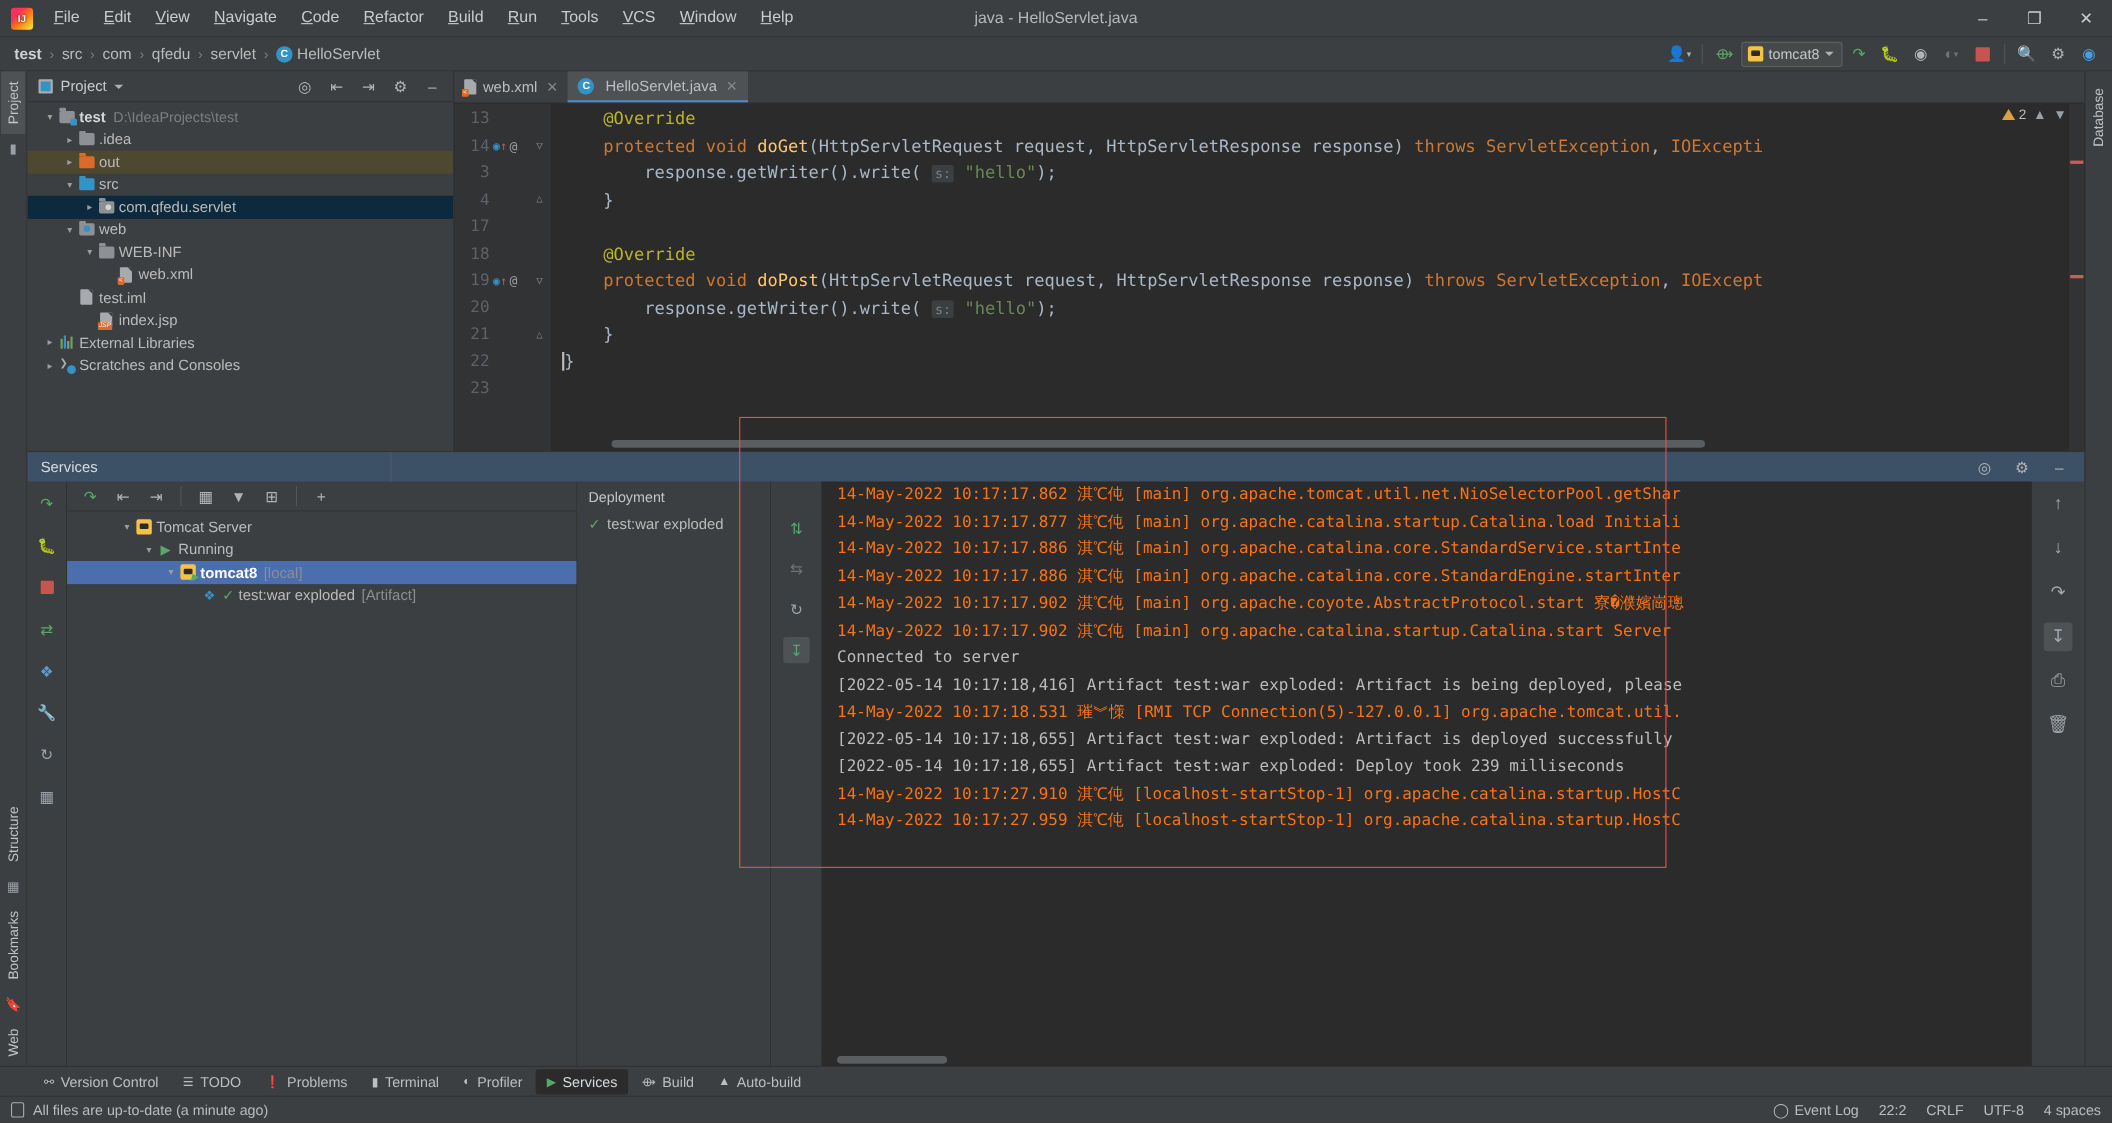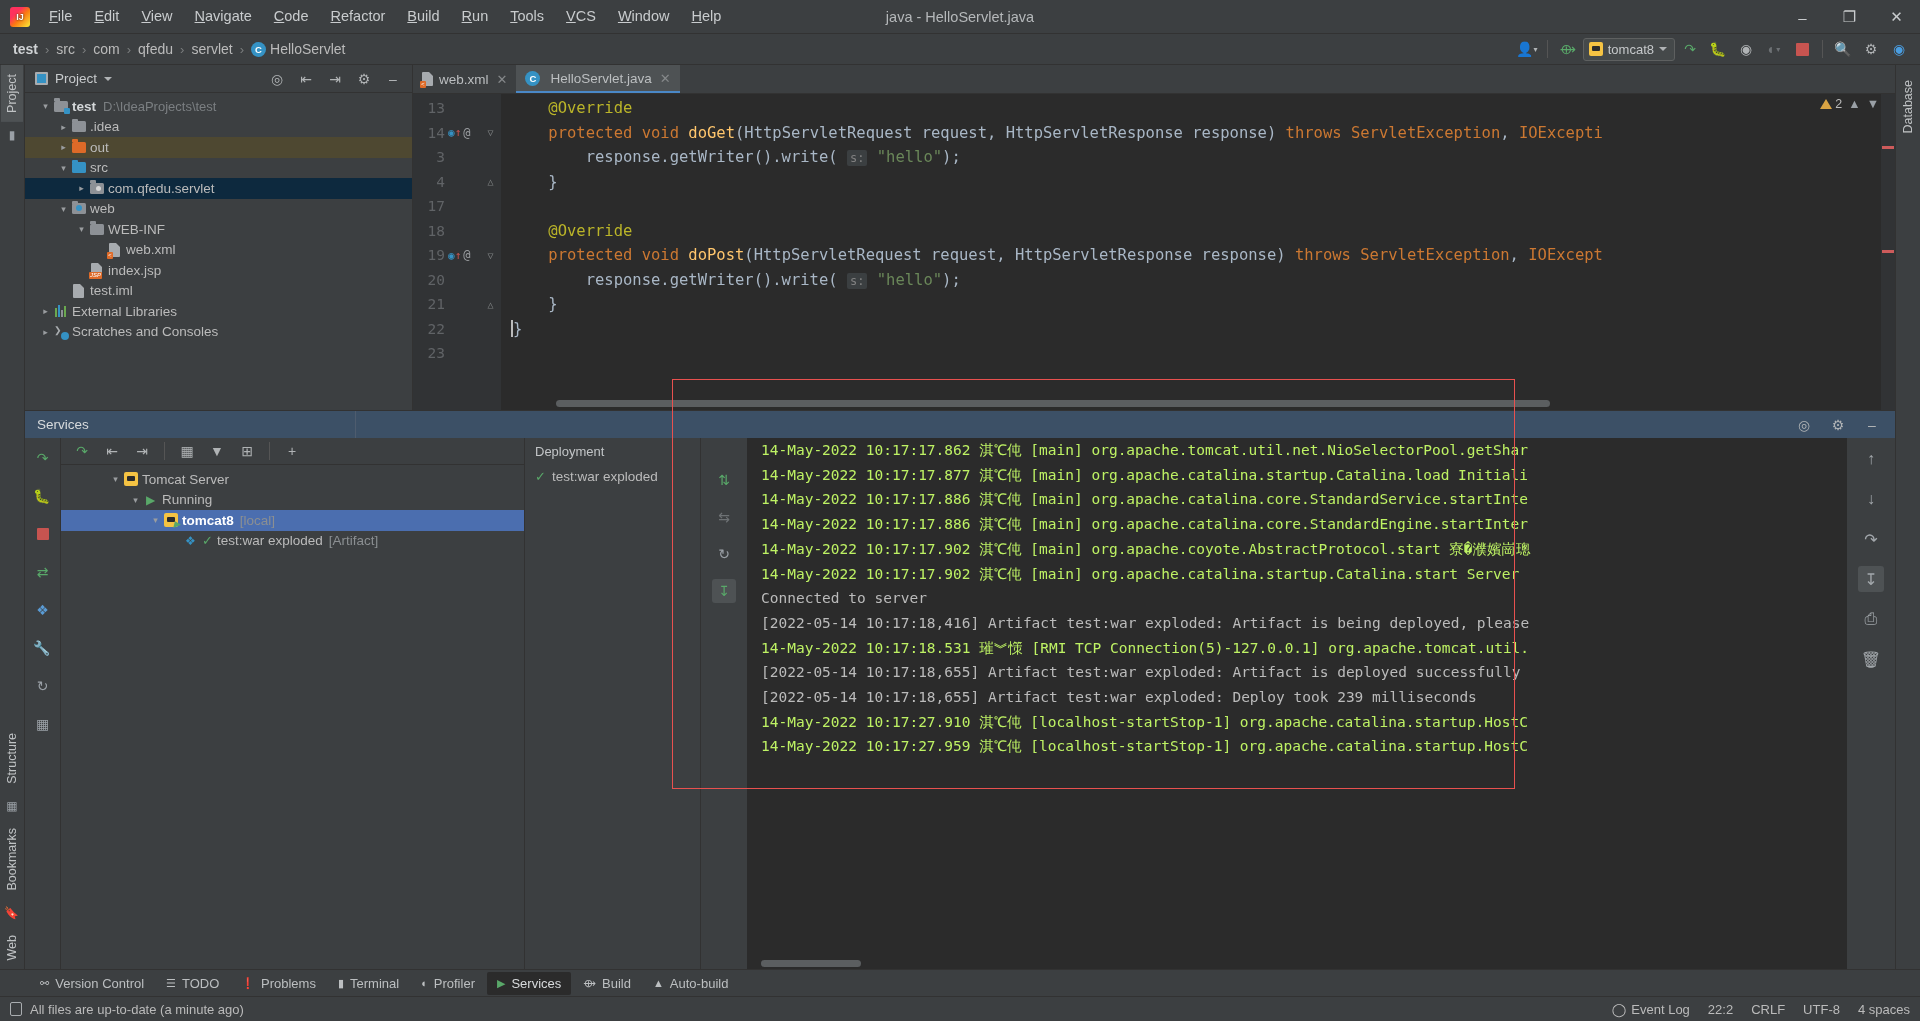--- a/index.html
+++ b/index.html
@@ -201,21 +201,21 @@
 
   .out-tools { width:46px; flex:0 0 46px; background:#3c3f41; display:flex; flex-direction:column; align-items:center; padding-top:30px; gap:13px; }
   .out-tool { width:24px;height:24px; display:flex;align-items:center;justify-content:center; color:#9aa0a6; font-size:14px; border-radius:3px;}
   .out-tool.on { background:#4e5254; }
   .console-col { flex:1 1 auto; display:flex; flex-direction:column; min-width:0; background:#2b2b2b; }
   .console {
     flex:1 1 auto; font-family:"DejaVu Sans Mono", monospace; font-size:14.5px;
     line-height:24.7px; white-space:pre; overflow:hidden; padding-left:14px; color:#bbbbbb;
     background:#2b2b2b; position:relative;
   }
-  .err { color:#bef264; }
+  .err { color:#f97316; }
   .con-scroll { height:11px; background:#2b2b2b; position:relative; }
   .con-scroll i { position:absolute; left:14px; width:100px; top:2px; height:7px; background:#5b5e60; border-radius:4px;}
   .right-tools {
     width:48px; flex:0 0 48px; background:#3c3f41; display:flex; flex-direction:column;
     align-items:center; padding-top:8px; gap:14px;
   }
   .rt { width:26px;height:26px; display:flex;align-items:center;justify-content:center; color:#a2a7ab; font-size:16px; border-radius:3px;}
   .rt.on { background:#4e5254; }
   .red-frame { position:absolute; border:1px solid #e8514f; pointer-events:none; z-index:30; }
 
@@ -401,35 +401,35 @@
               </div>
               <div class="trow" style="padding-left: 68px;">
                 <span class="arrow none"></span>
                 <span class="ficon">
                   <span class="filedoc">
                     <i class="tag">&lt;</i>
                   </span>
                 </span>
                 <span class="tlabel">web.xml</span>
               </div>
+              <div class="trow" style="padding-left: 32px;">
+                <span class="arrow none"></span>
+                <span class="ficon">
+                  <span class="filedoc"></span>
+                </span>
+                <span class="tlabel">test.iml</span>
+              </div>
               <div class="trow" style="padding-left: 50px;">
                 <span class="arrow none"></span>
                 <span class="ficon">
                   <span class="filedoc">
                     <i class="tag">JSP</i>
                   </span>
                 </span>
                 <span class="tlabel">index.jsp</span>
-              </div>
-              <div class="trow" style="padding-left: 32px;">
-                <span class="arrow none"></span>
-                <span class="ficon">
-                  <span class="filedoc"></span>
-                </span>
-                <span class="tlabel">test.iml</span>
               </div>
               <div class="trow" style="padding-left: 14px;">
                 <span class="arrow">▸</span>
                 <span class="ficon">
                   <span class="lib-ico">
                     <i style="height:9px;background:#6aa84f"></i>
                     <i style="height:12px;background:#3592c4"></i>
                     <i style="height:7px;background:#8d9196"></i>
                     <i style="height:11px;background:#6aa84f"></i>
                   </span>

